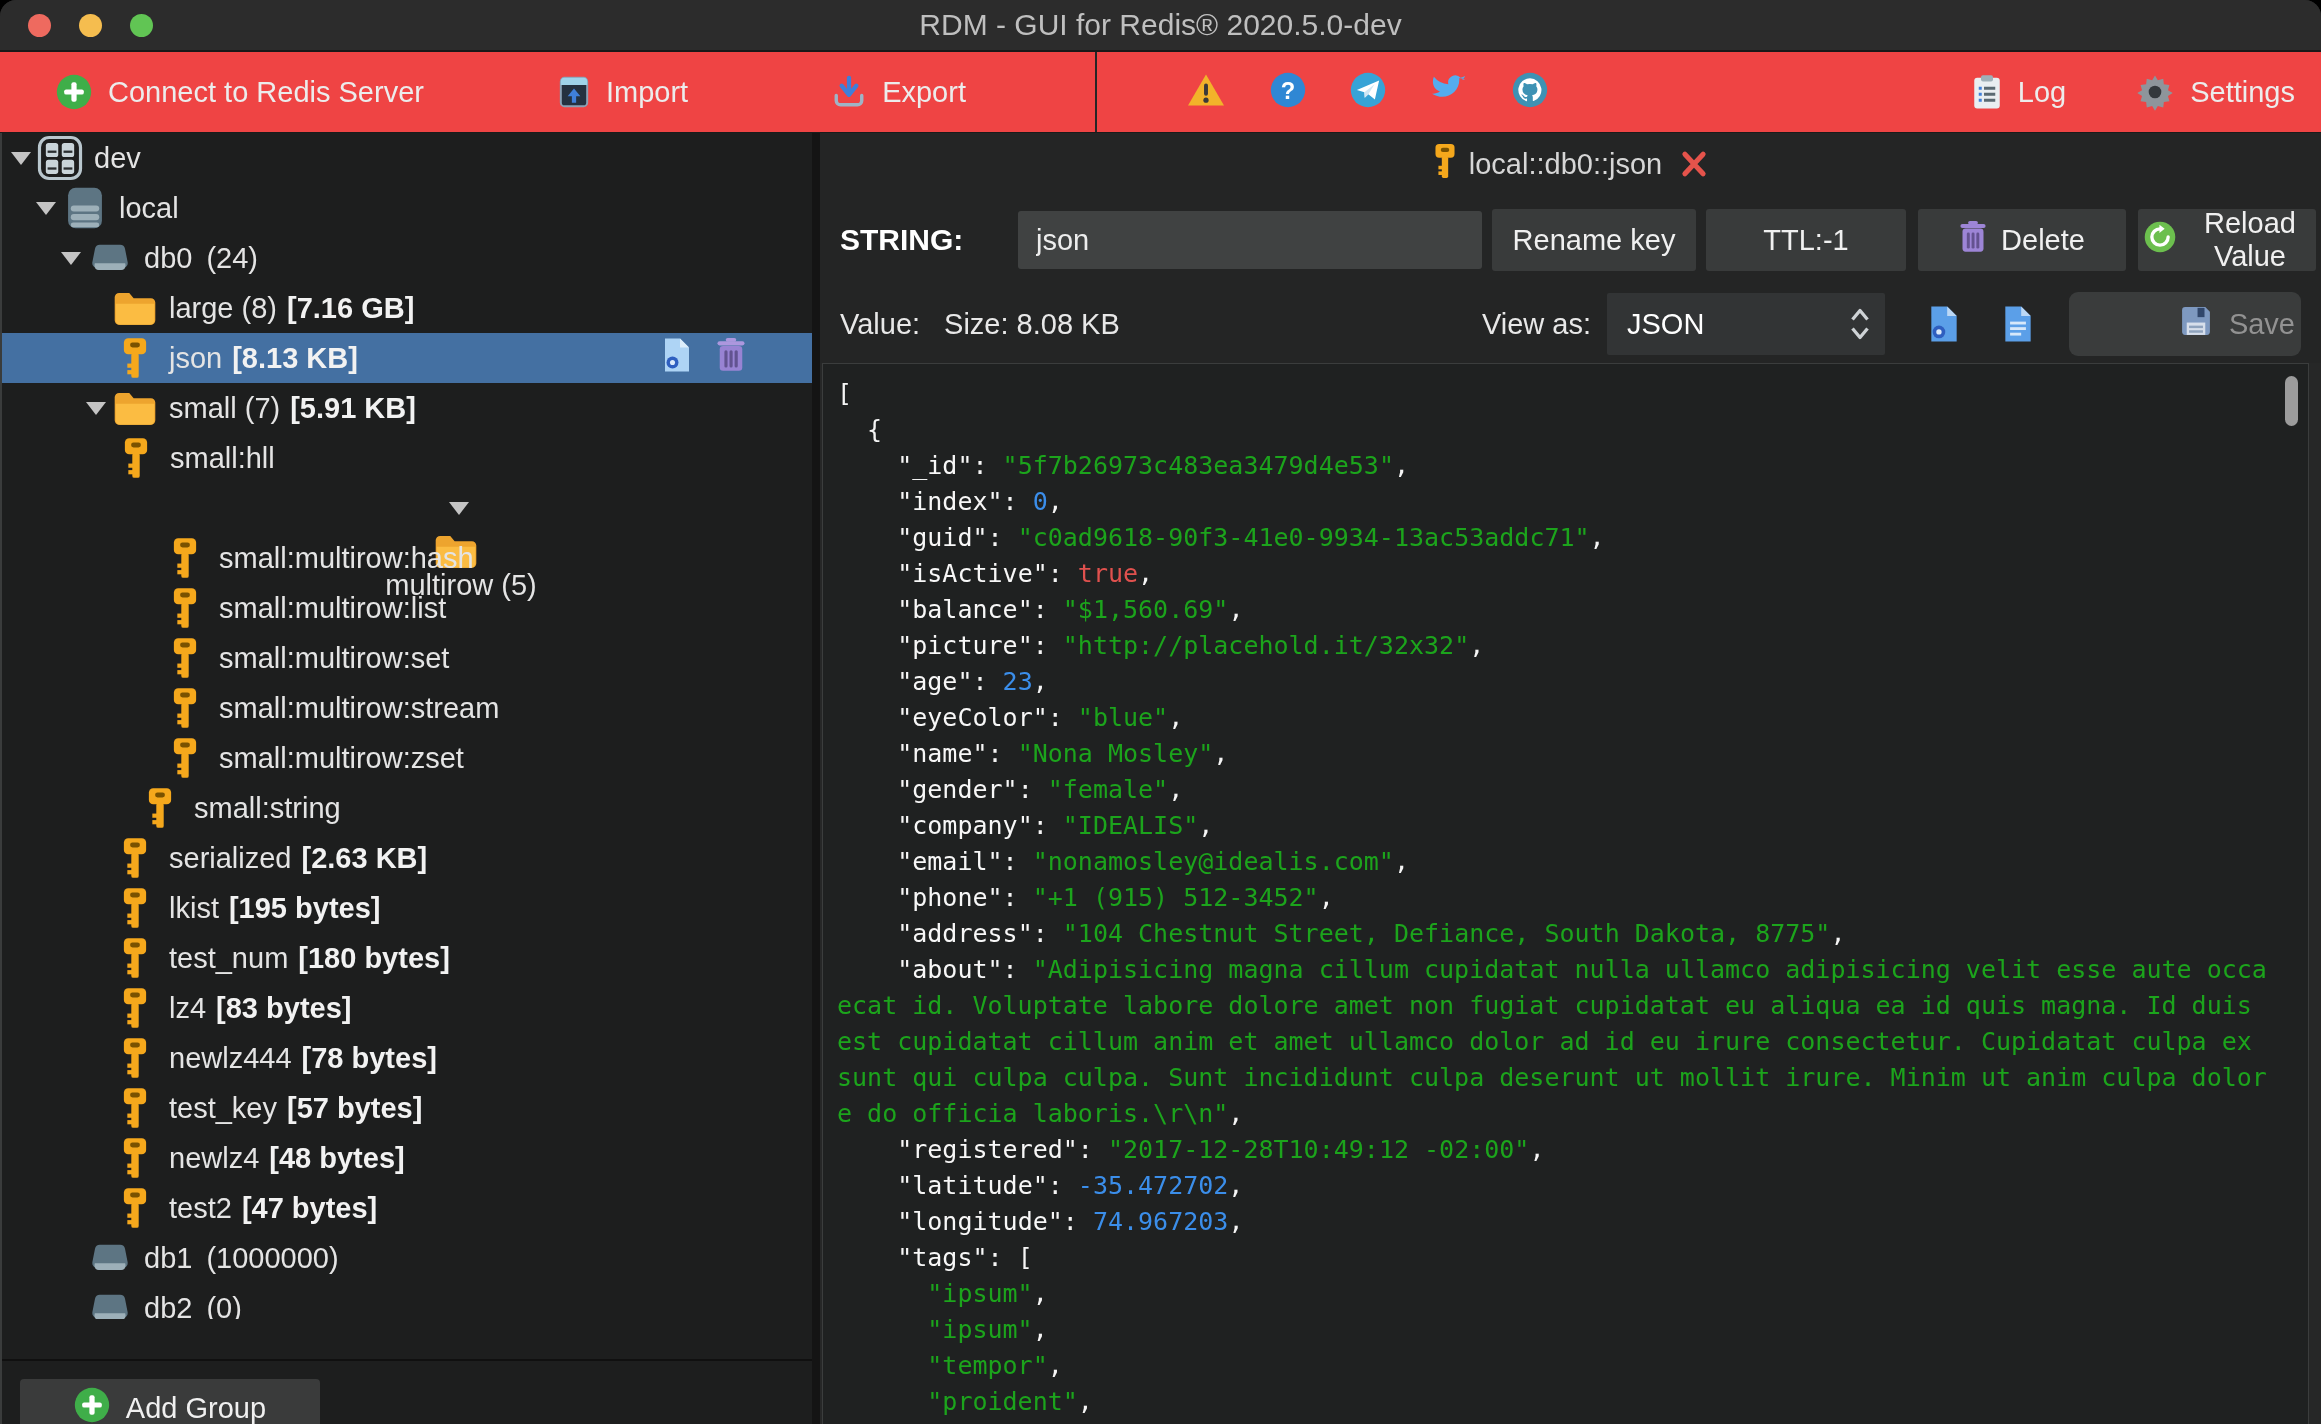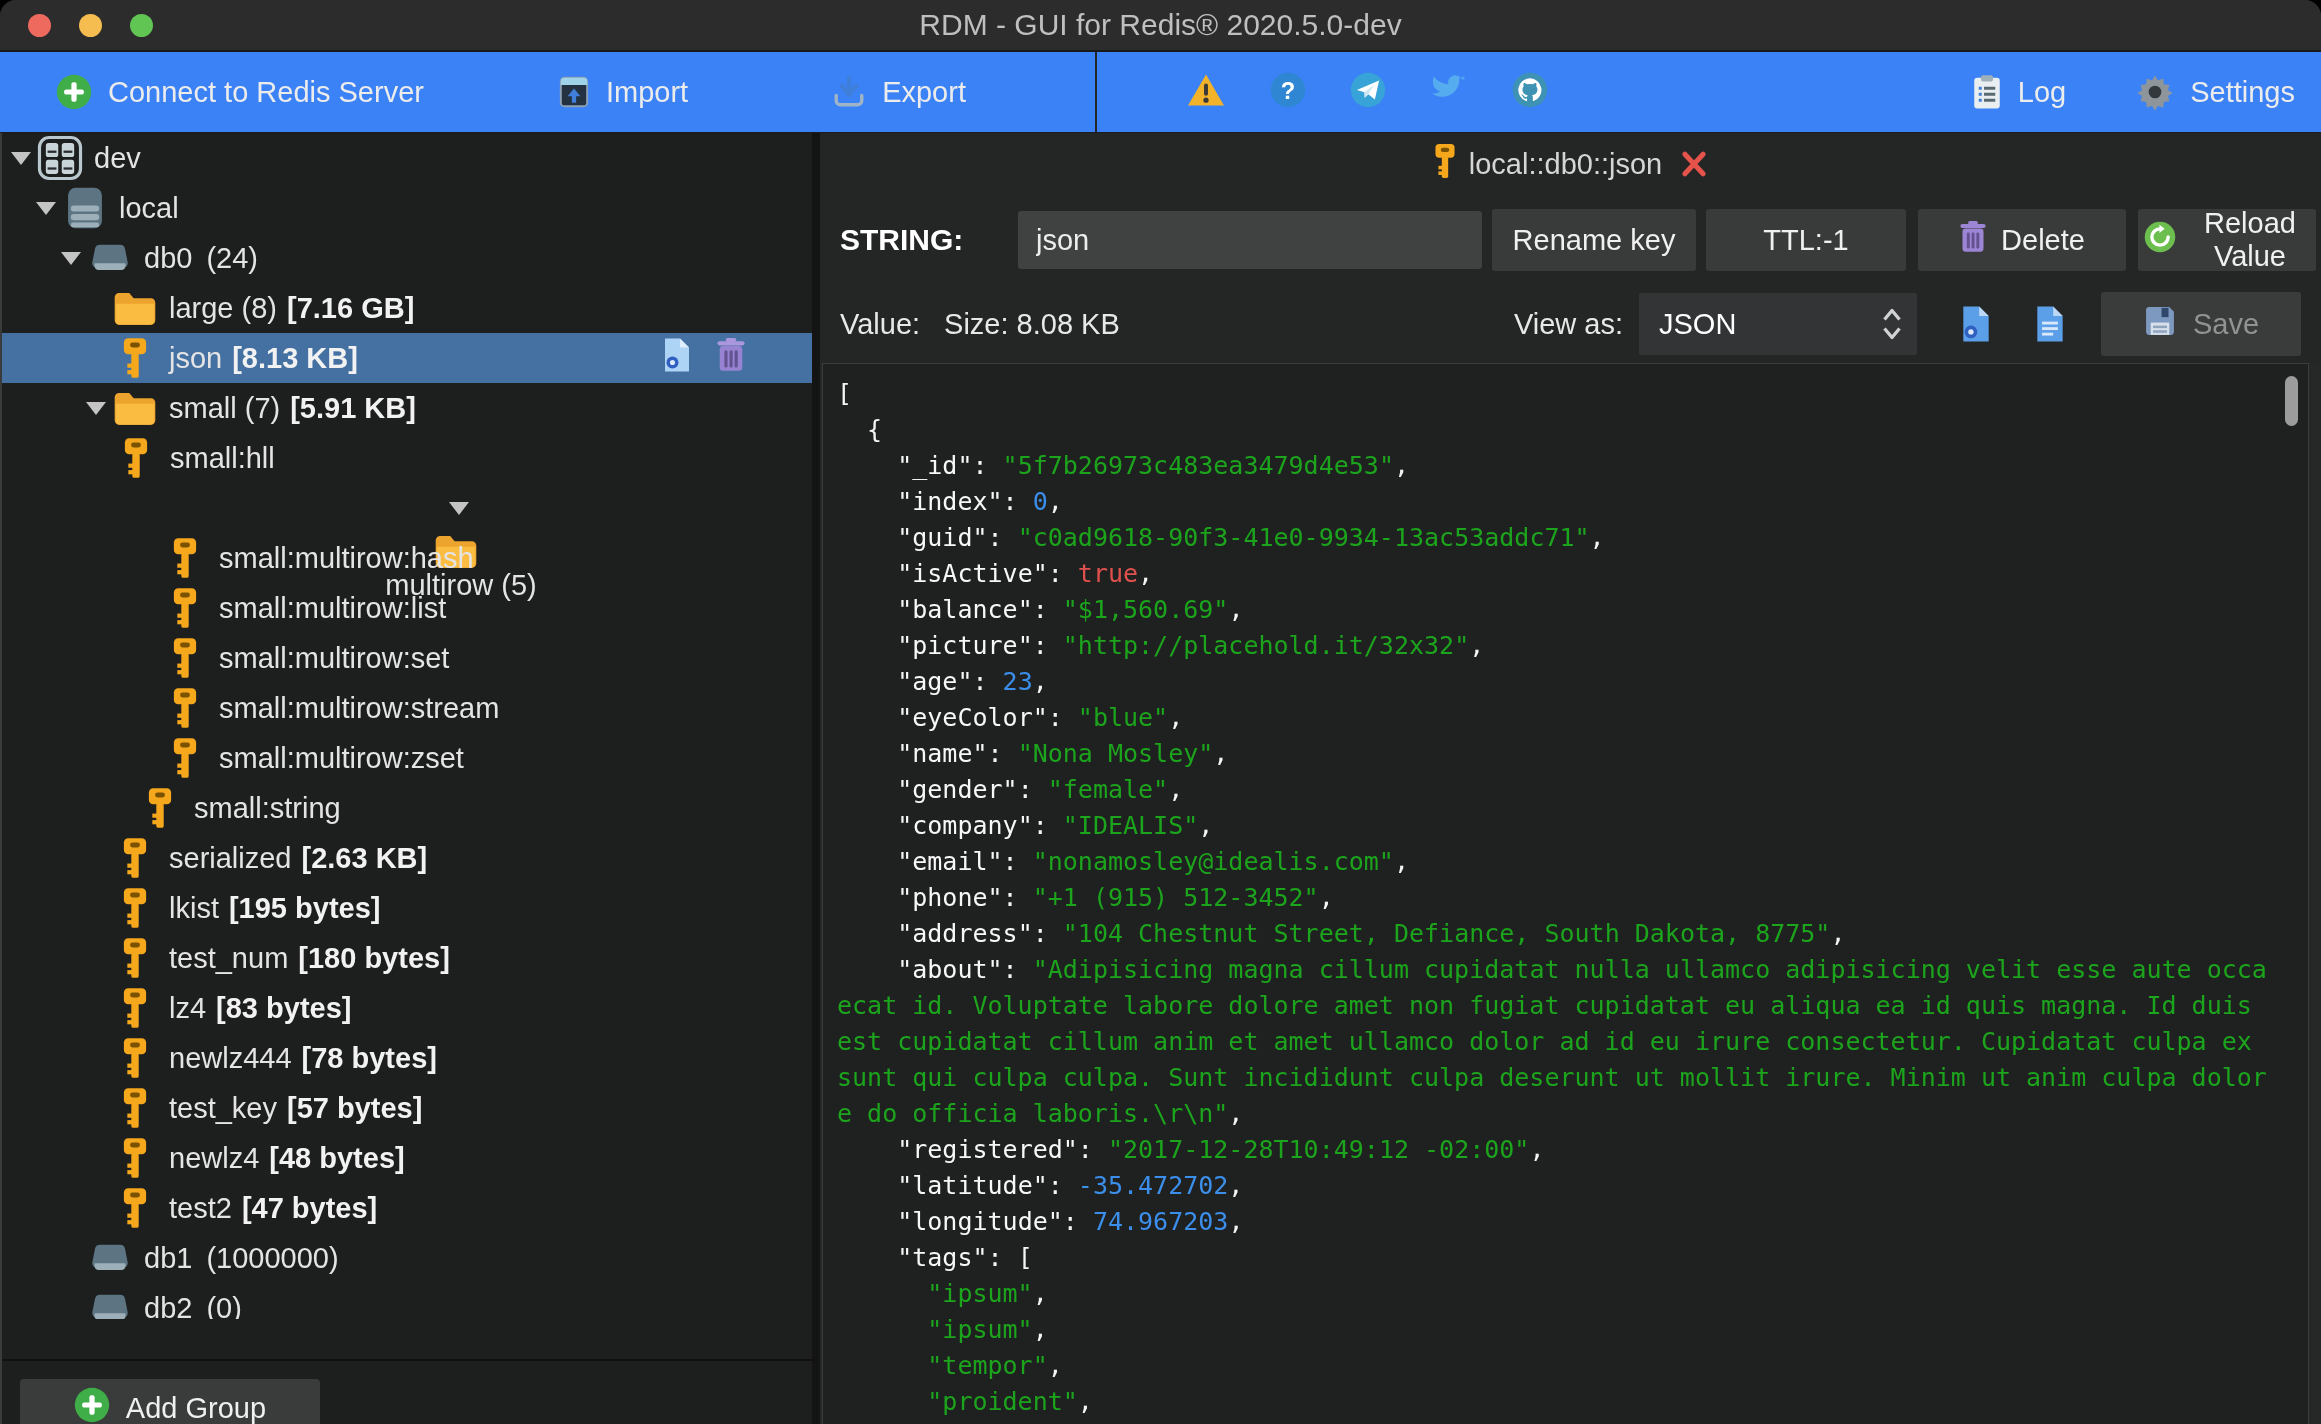--- a/index.html
+++ b/index.html
@@ -9,21 +9,21 @@
   
   .titlebar{height:50px;background:#2c2c2c;border-bottom:2px solid #191919;position:relative;flex:none;display:flex;align-items:center;justify-content:center;}
   .traffic{position:absolute;left:28px;top:0;height:50px;display:flex;align-items:center;gap:28px;}
   .light{width:23px;height:23px;border-radius:50%;}
   .light.red{background:#ee6a5f;}
   .light.yellow{background:#f5bd4f;}
   .light.green{background:#61c554;}
   .win-title{color:#bfbfbf;font-size:30px;}
 
   
-  .toolbar{height:80px;background:#3b82f6;position:relative;flex:none;display:flex;align-items:center;border-bottom:1px solid #1b1b1b;}
+  .toolbar{height:80px;background:#ef4444;position:relative;flex:none;display:flex;align-items:center;border-bottom:1px solid #1b1b1b;}
   .tb-left{display:flex;align-items:center;padding-left:56px;}
   .tb-btn{display:flex;align-items:center;gap:16px;color:#ececec;font-size:29px;cursor:default;}
   .tb-btn svg{display:block;}
   .gap1{margin-right:134px;} .gap2{margin-right:144px;}
   .tb-sep{position:absolute;left:1095px;top:0;bottom:0;width:2px;background:#252627;}
   .tb-status{position:absolute;left:1186px;top:0;height:80px;display:flex;align-items:center;gap:44px;}
   .tb-right{position:absolute;right:26px;top:0;height:80px;display:flex;align-items:center;gap:70px;}
 
   
   .content{flex:1;display:flex;min-height:0;}
@@ -65,21 +65,21 @@
   .btn.reload{width:178px;margin-left:12px;}
 
   
   .valuerow{height:78px;flex:none;display:flex;align-items:center;padding:0 20px;background:#242525;}
   .value-size{font-size:29px;color:#e8e8e8;display:flex;gap:24px;}
   .viewas-label{margin-left:auto;font-size:29px;color:#e8e8e8;margin-right:16px;}
   .dropdown{width:278px;height:62px;background:#323435;display:flex;align-items:center;padding:0 14px 0 20px;color:#fff;font-size:29px;border-radius:2px;box-sizing:border-box;}
   .dd-chevrons{margin-left:auto;display:flex;}
   .icon-btn{width:54px;display:flex;justify-content:center;align-items:center;}
   .ib1{margin-left:32px;} .ib2{margin-left:20px;}
-  .save-btn{width:200px;height:64px;background:#3a3c3c;border:none;border-radius:3px;color:#929292;display:flex;gap:16px;align-items:center;justify-content:center;font-size:29px;margin-left:24px;font-family:inherit;flex:none;}
+  .save-btn{width:232px;height:64px;background:#3a3c3c;border:none;border-radius:9px;color:#929292;display:flex;gap:16px;align-items:center;justify-content:flex-end;font-size:29px;margin-left:24px;font-family:inherit;flex:none;}
 
   
   .editor{flex:1;margin:0 12px 0 2px;background:#1f2121;border:1px solid #3b3d3d;border-bottom:none;position:relative;padding:12px 0 0 14px;overflow:hidden;font-family:"DejaVu Sans Mono",monospace;font-size:25px;min-height:0;}
   .code-line{height:36px;line-height:36px;white-space:pre;}
   .tok-p{color:#f5f5f5;} .tok-k{color:#f7f7f7;}
   .tok-s{color:var(--string-green,#1ca41c);}
   .tok-n{color:var(--number-blue,#3b8eea);}
   .tok-b{color:var(--bool-red,#e0514e);}
   .scroll-thumb{position:absolute;right:10px;top:12px;width:13px;height:50px;background:#9c9c9c;border-radius:7px;}
 </style>

